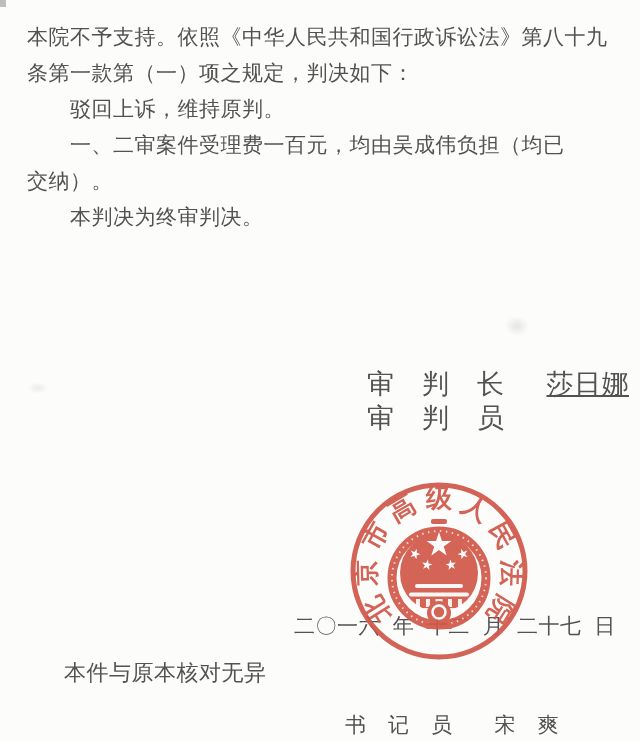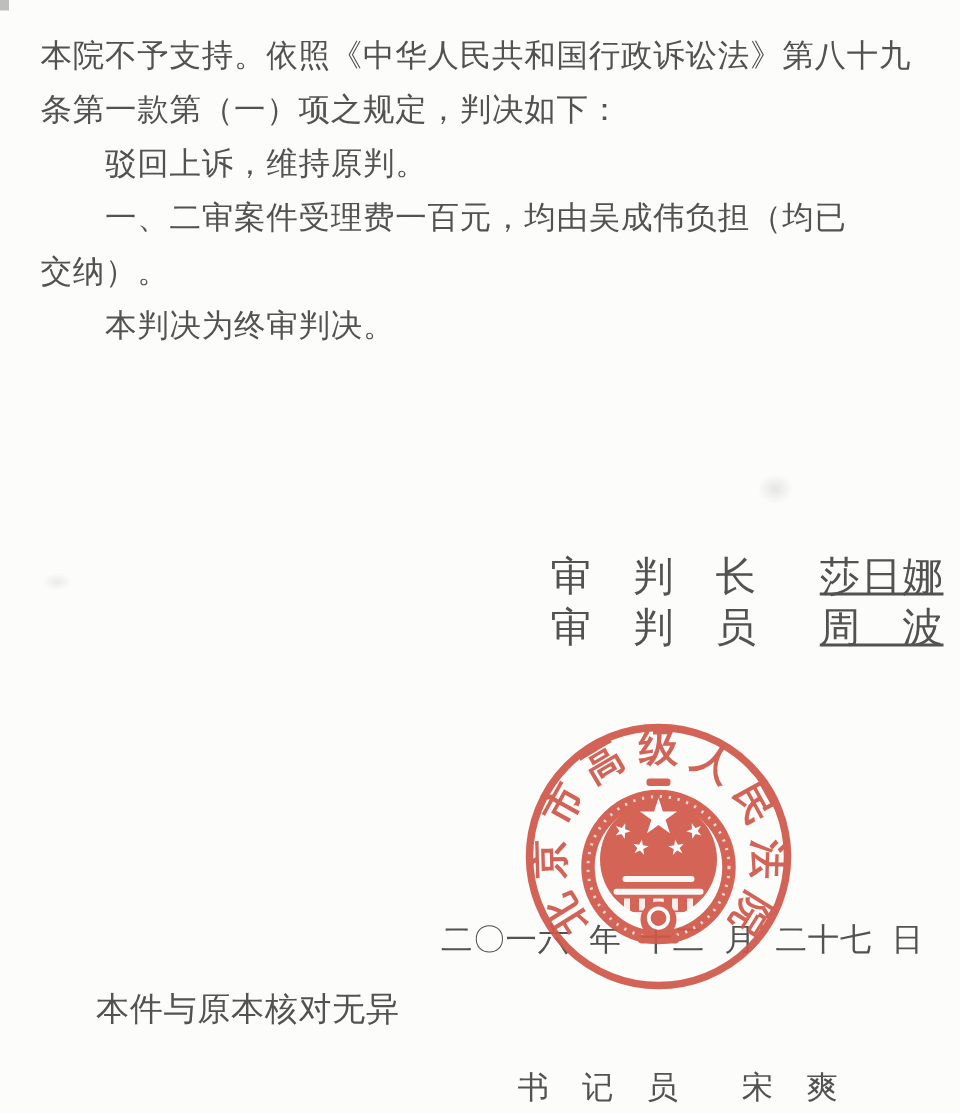--- a/index.html
+++ b/index.html
@@ -54,21 +54,20 @@
       <div class="bline ind">本判决为终审判决。</div>
     </div>
 
   <div class="judges" id="judgesList">
       <div class="jrow">
         <span class="jtitle">审　判　长</span>
         <span class="jname">莎日娜</span>
       </div>
       <div class="jrow">
         <span class="jtitle">审　判　员</span>
-        <span class="jname">周　波</span>
       </div>
     </div>
 
   <div class="date-line">二〇一六 年 十二 月 二十七 日</div>
 
   <svg class="seal" width="220" height="220" viewBox="0 0 220 220" aria-hidden="true">
 
     <circle cx="110" cy="110" r="86" fill="none" stroke="#cf5749" stroke-width="5"></circle>
 
     <g id="sealChars">

